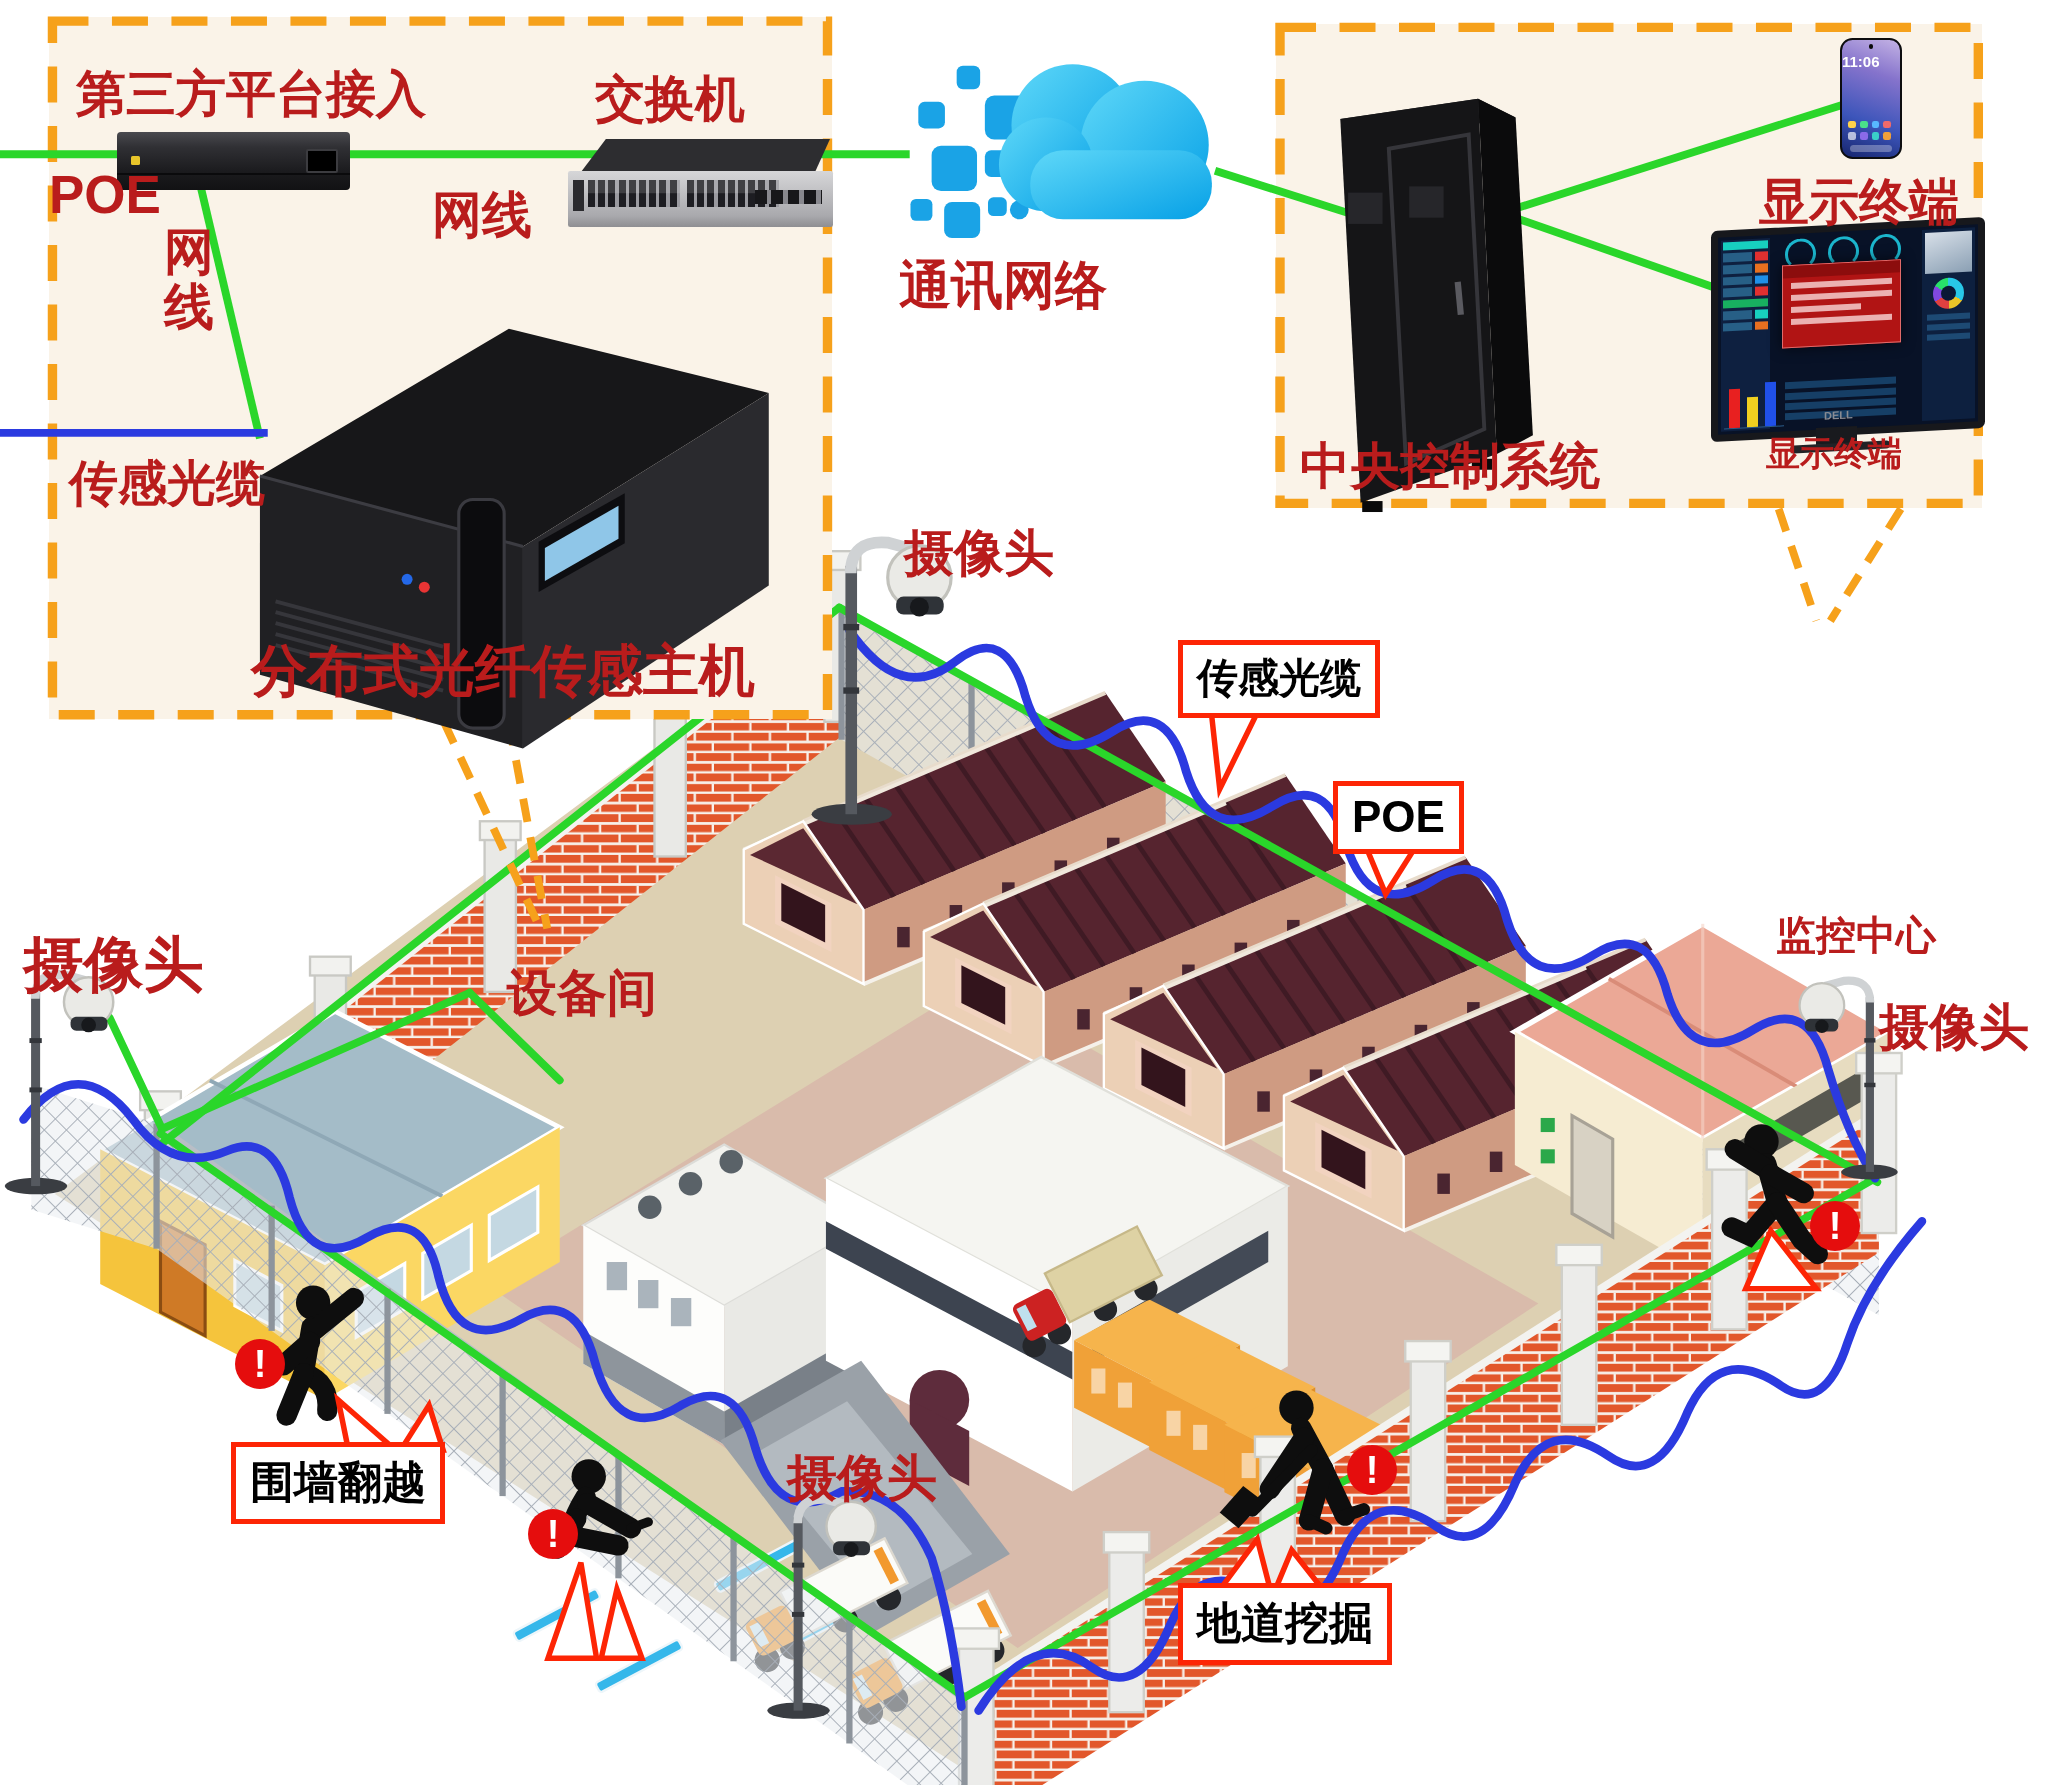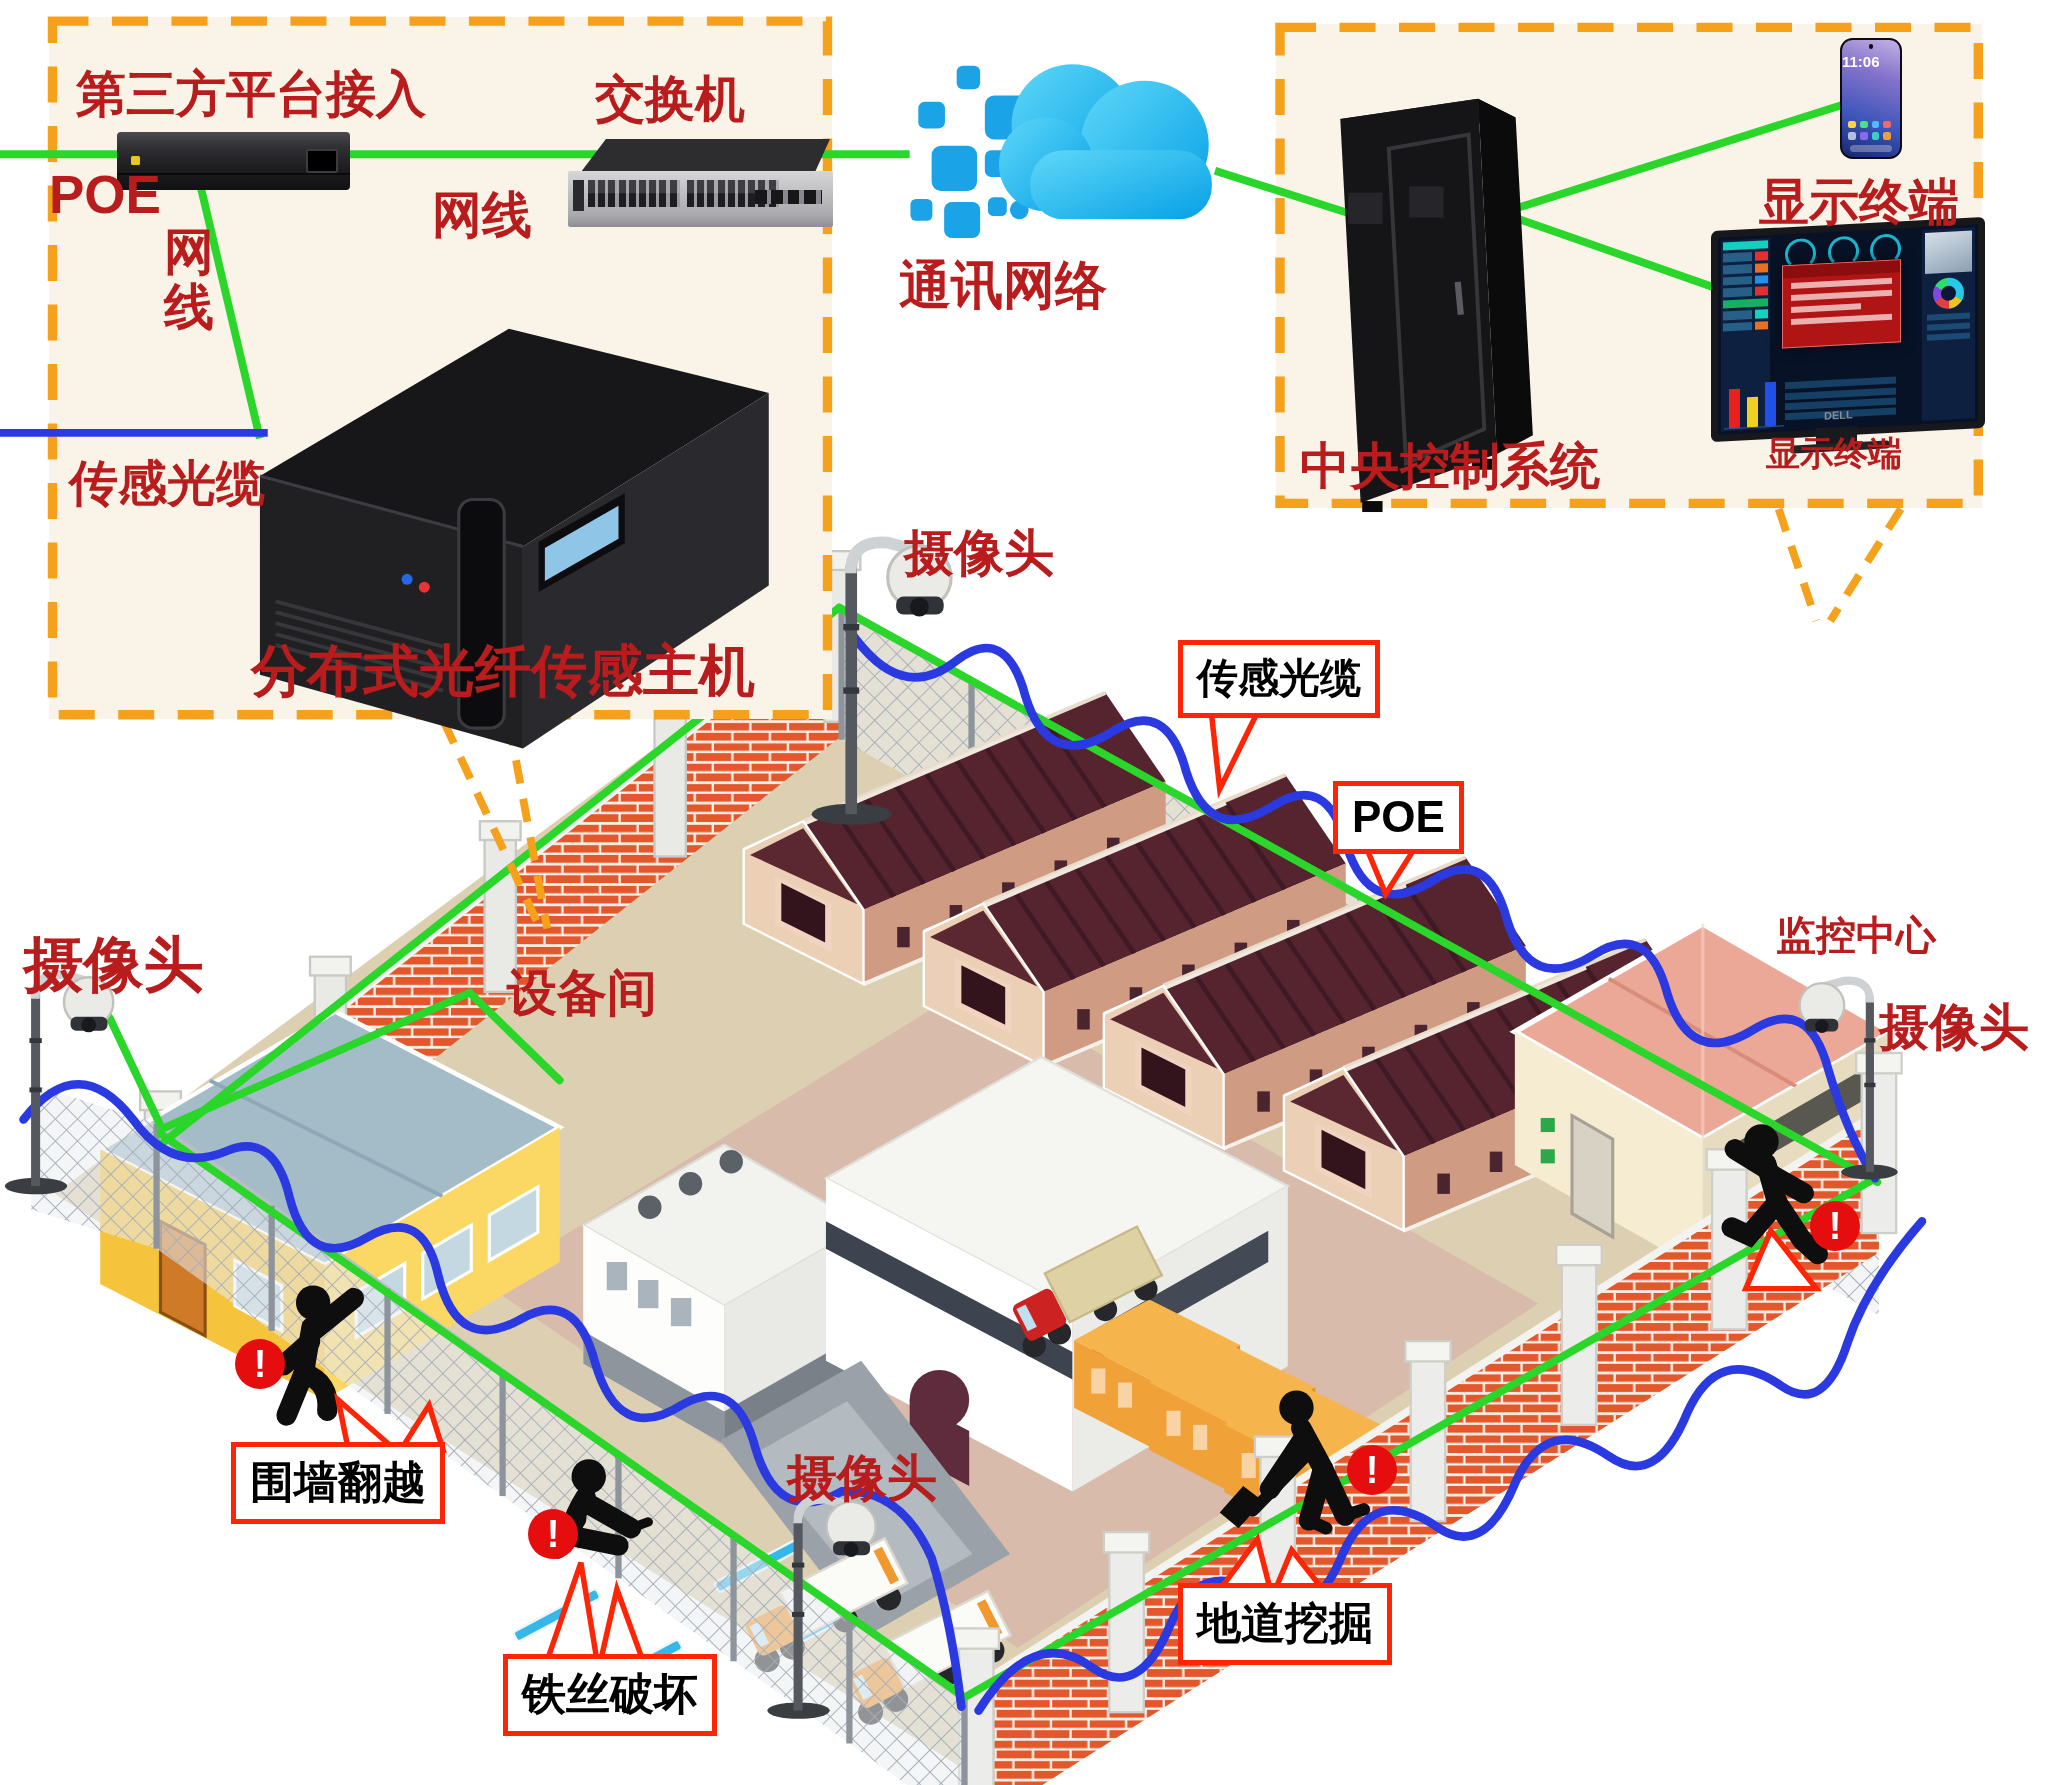--- a/index.html
+++ b/index.html
@@ -567,21 +567,20 @@
 <div class="lbl" style="left:1776px;top:908px;font-size:40px">监控中心</div>
 <div class="lbl" style="left:23.5px;top:925px;font-size:60px">摄像头</div>
 <div class="lbl" style="left:904px;top:520px;font-size:50px">摄像头</div>
 <div class="lbl" style="left:787px;top:1445px;font-size:50px">摄像头</div>
 <div class="lbl" style="left:1879px;top:994px;font-size:50px">摄像头</div>
 <div class="lbl" style="left:507px;top:960px;font-size:50px">设备间</div>
 
 <div class="callout" style="left:1178px;top:640px;font-size:41px">传感光缆</div>
 <div class="callout" style="left:1333px;top:781px;font-size:44px">POE</div>
 <div class="callout" style="left:231px;top:1442px;font-size:44px">围墙翻越</div>
-<div class="callout" style="left:503px;top:1654px;font-size:44px">铁丝破坏</div>
 <div class="callout" style="left:1178px;top:1583px;font-size:44px">地道挖掘</div>
 
 <div class="alert" style="left:235px;top:1339px">
       <span>!</span>
     </div>
 <div class="alert" style="left:528px;top:1509px">
       <span>!</span>
     </div>
 <div class="alert" style="left:1347px;top:1445px">
       <span>!</span>

